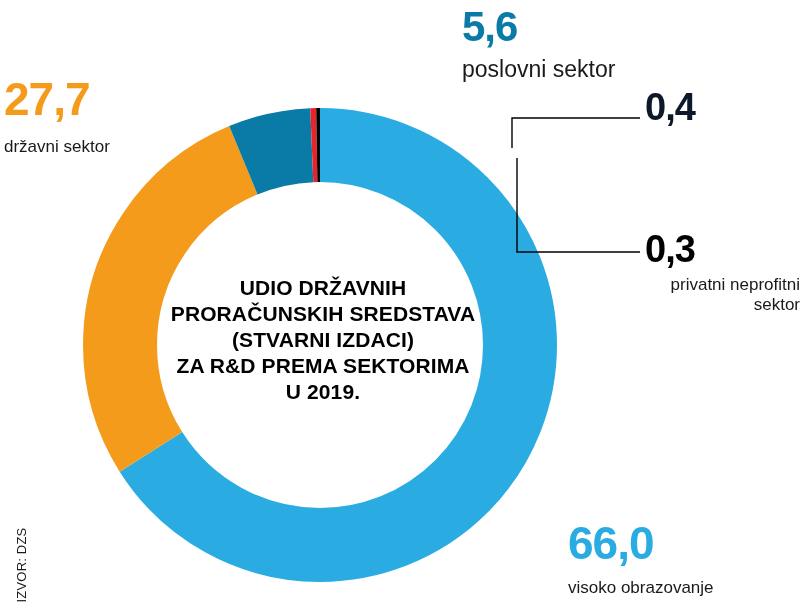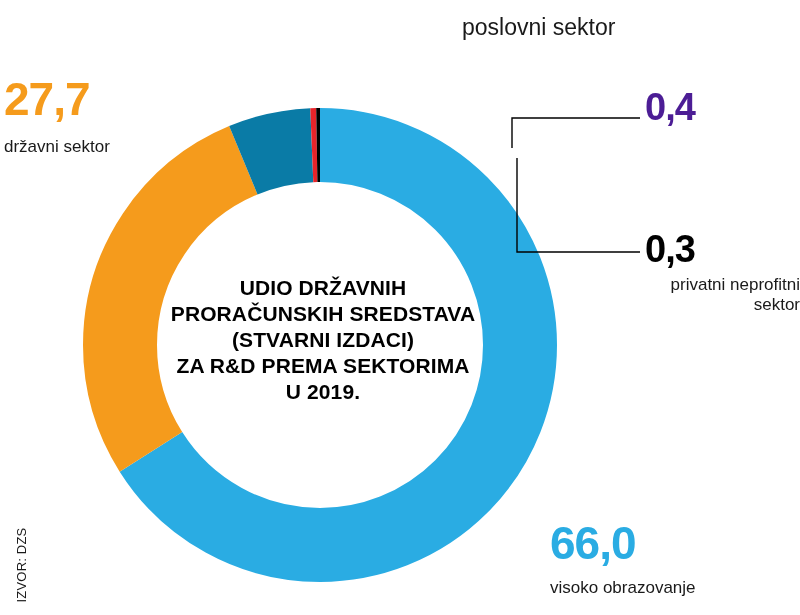--- a/index.html
+++ b/index.html
@@ -81,30 +81,30 @@
   #lbl-drzavni .value { font-size: 46px; color: #f59b1c; }
   #lbl-drzavni .name  { font-size: 17px; margin-top: 15px; }
 
   
   #lbl-poslovni { left: 462px; top: 6px; width: 200px; text-align: left; }
   #lbl-poslovni .value { font-size: 42px; color: #0a7ba6; }
   #lbl-poslovni .name  { font-size: 23px; margin-top: 8px; }
 
   
   #lbl-inozemstvo { left: 645px; top: 88px; width: 150px; }
-  #lbl-inozemstvo .value { font-size: 38px; color: #4c1d95; }
+  #lbl-inozemstvo .value { font-size: 38px; color: #0f172a; }
   #lbl-inozemstvo .name  { font-size: 17px; margin-top: 7px; }
 
   
   #lbl-privatni { left: 645px; top: 230px; width: 155px; }
   #lbl-privatni .value { font-size: 38px; color: #000000; }
   #lbl-privatni .name  { font-size: 17px; margin-top: 7px; line-height: 1.2; text-align: right; }
 
   
-  #lbl-visoko { left: 550px; top: 520px; width: 225px; }
+  #lbl-visoko { left: 568px; top: 520px; width: 225px; }
   #lbl-visoko .value { font-size: 46px; color: #2aace3; }
   #lbl-visoko .name  { font-size: 17px; margin-top: 12px; }
 
   
   .leaders {
     position: absolute;
     left: 0; top: 0;
     width: 800px; height: 615px;
     pointer-events: none;
   }
@@ -146,20 +146,21 @@
     <polyline points="512,148 512,118 640,118" fill="none" stroke="#000000" stroke-width="1.4"></polyline>
     <polyline points="517,158 517,252 640,252" fill="none" stroke="#000000" stroke-width="1.4"></polyline>
   </svg>
 
   <div class="callout" id="lbl-drzavni">
     <div class="value">27,7</div>
     <div class="name">državni sektor</div>
   </div>
 
   <div class="callout" id="lbl-poslovni">
+    <div class="value">5,6</div>
     <div class="name">poslovni sektor</div>
   </div>
 
   <div class="callout" id="lbl-inozemstvo">
     <div class="value">0,4</div>
   </div>
 
   <div class="callout" id="lbl-privatni">
     <div class="value">0,3</div>
     <div class="name">privatni neprofitni sektor</div>

